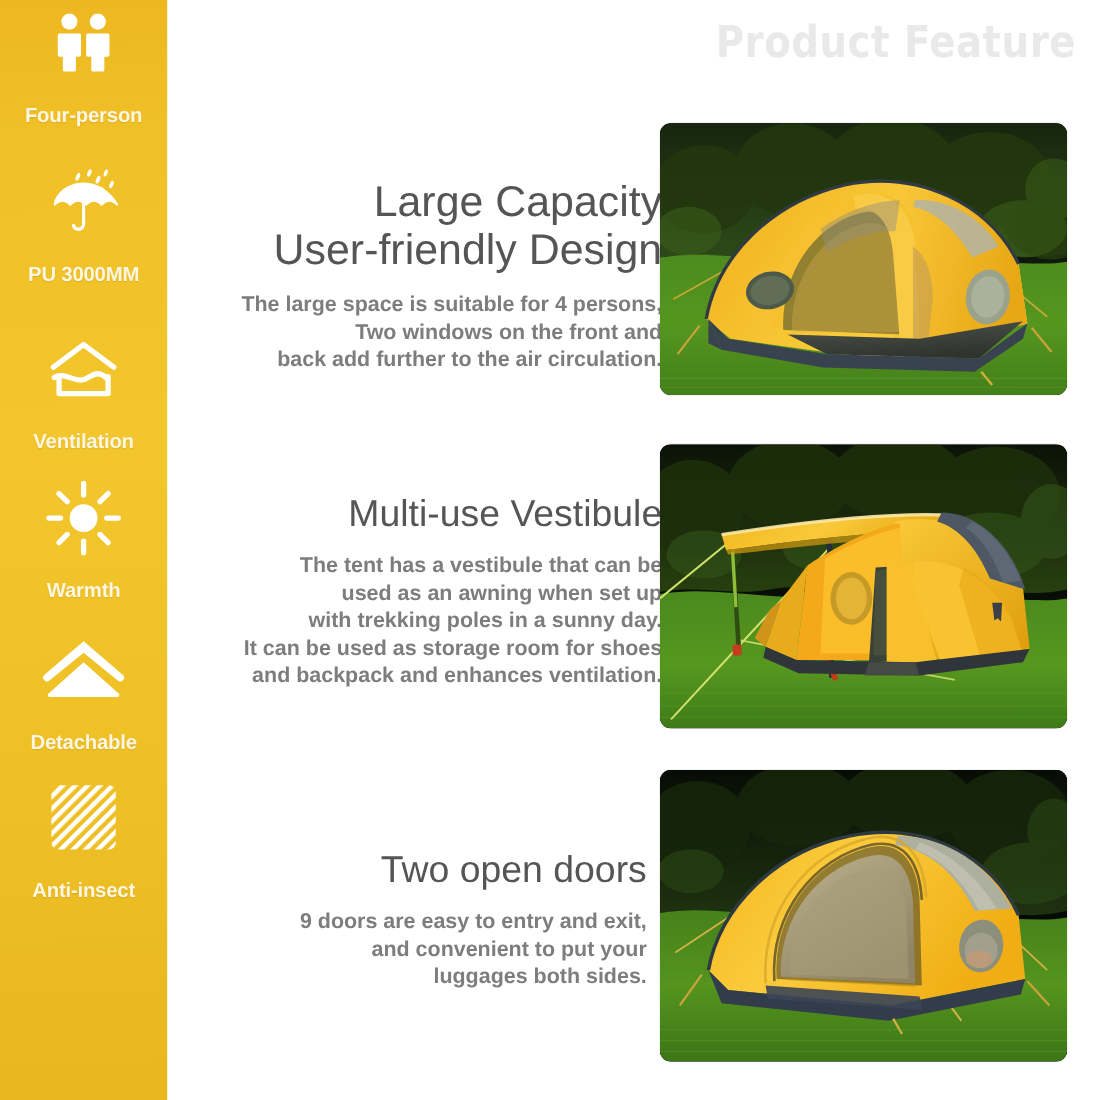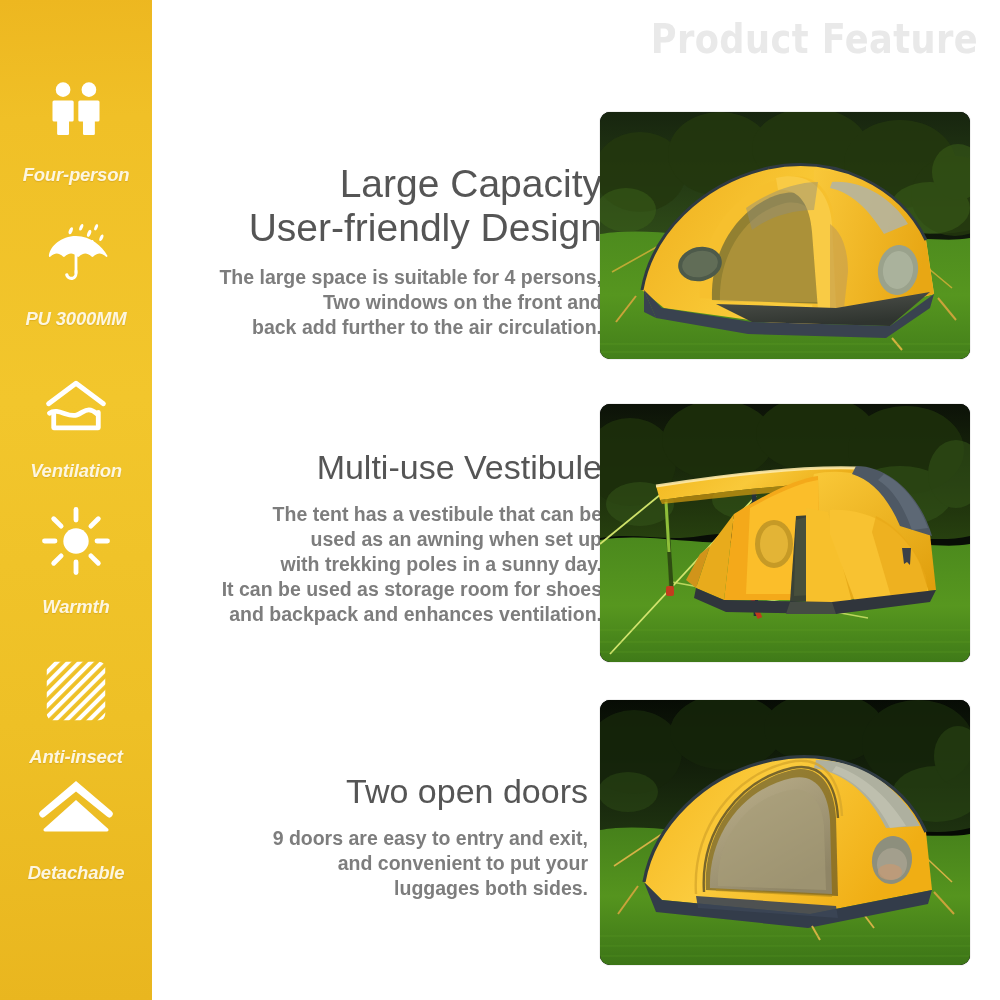--- a/index.html
+++ b/index.html
@@ -10,22 +10,20 @@
     position:relative;
     overflow:hidden;
   }
 
   
   #sidebar{
     position:absolute; left:0; top:0; width:152px; height:1000px;
     background:linear-gradient(178deg,#edb720 0%,#f0c027 12%,#f2c62c 40%,#eec026 72%,#e9b61f 100%);
     display:flex; flex-direction:column;
     align-items:center;
-    padding-top:70px;
-    font-style:italic;
   }
   .feature{
     width:100%;
     display:flex; flex-direction:column; align-items:center;
     margin-bottom:6px;
   }
   .feat-icon{
     width:96px; height:78px;
     display:flex; align-items:center; justify-content:center;
   }
@@ -34,21 +32,21 @@
     font-size:18.5px;
     font-weight:bold;
     color:#fdf6e0;
     letter-spacing:-0.2px;
     white-space:nowrap;
     text-shadow:0 1px 1px rgba(160,110,10,.25);
   }
   #f-four   { margin-bottom:28px; }
   #f-pu     { margin-bottom:36px; }
   #f-vent   { margin-bottom:20px; }
-  #f-warm   { margin-bottom:34px; }
+  #f-warm   { margin-bottom:22px; }
   #f-detach { margin-bottom:18px; }
   #f-insect { margin-bottom:0; }
 
   
   #page-title{
     position:absolute;
     right:22px; top:16px;
     font-family:"DejaVu Sans", sans-serif;
     font-size:40px;
     font-weight:bold;
@@ -151,49 +149,49 @@
         <line x1="64" y1="40" x2="76" y2="40"></line>
         <line x1="14.5" y1="14.5" x2="23" y2="23"></line>
         <line x1="57" y1="57" x2="65.5" y2="65.5"></line>
         <line x1="65.5" y1="14.5" x2="57" y2="23"></line>
         <line x1="23" y1="57" x2="14.5" y2="65.5"></line>
       </svg>
     </div>
     <div class="feat-label">Warmth</div>
   </div>
 
+  <div class="feature" id="f-detach">
+    <div class="feat-icon">
+      <svg viewBox="0 0 90 64" width="78" height="56">
+        <path d="M45 2 L86 37 a4 4 0 0 1-5.2 6.1 L45 14 L9.2 43.1 A4 4 0 0 1 4 37 Z" fill="#ffffff"></path>
+        <path d="M45 24 L82 57 a2 2 0 0 1-1.4 3.4 H9.4 A2 2 0 0 1 8 57 Z" fill="#ffffff"></path>
+      </svg>
+    </div>
+    <div class="feat-label">Detachable</div>
+  </div>
+
   <div class="feature" id="f-insect">
     <div class="feat-icon">
       <svg viewBox="0 0 70 70" width="62" height="62">
         <defs>
           <pattern id="meshp" width="9" height="9" patternUnits="userSpaceOnUse" patternTransform="rotate(45)">
             <rect x="0" y="0" width="4.6" height="9" fill="#ffffff"></rect>
           </pattern>
           <clipPath id="meshclip">
               <rect x="2" y="2" width="66" height="66" rx="7"></rect>
             </clipPath>
         </defs>
         <g clip-path="url(#meshclip)">
           <rect x="0" y="0" width="70" height="70" fill="url(#meshp)"></rect>
         </g>
       </svg>
     </div>
     <div class="feat-label">Anti-insect</div>
   </div>
 
-  <div class="feature" id="f-detach">
-    <div class="feat-icon">
-      <svg viewBox="0 0 90 64" width="78" height="56">
-        <path d="M45 2 L86 37 a4 4 0 0 1-5.2 6.1 L45 14 L9.2 43.1 A4 4 0 0 1 4 37 Z" fill="#ffffff"></path>
-        <path d="M45 24 L82 57 a2 2 0 0 1-1.4 3.4 H9.4 A2 2 0 0 1 8 57 Z" fill="#ffffff"></path>
-      </svg>
-    </div>
-    <div class="feat-label">Detachable</div>
-  </div>
-
 </div>
 
 <div id="page-title">Product Feature</div>
 
 <div class="block" id="block-1">
   <div class="heading">Large Capacity
 User-friendly Design</div>
   <div class="body">The large space is suitable for 4 persons,
 Two windows on the front and
 back add further to the air circulation.</div>

